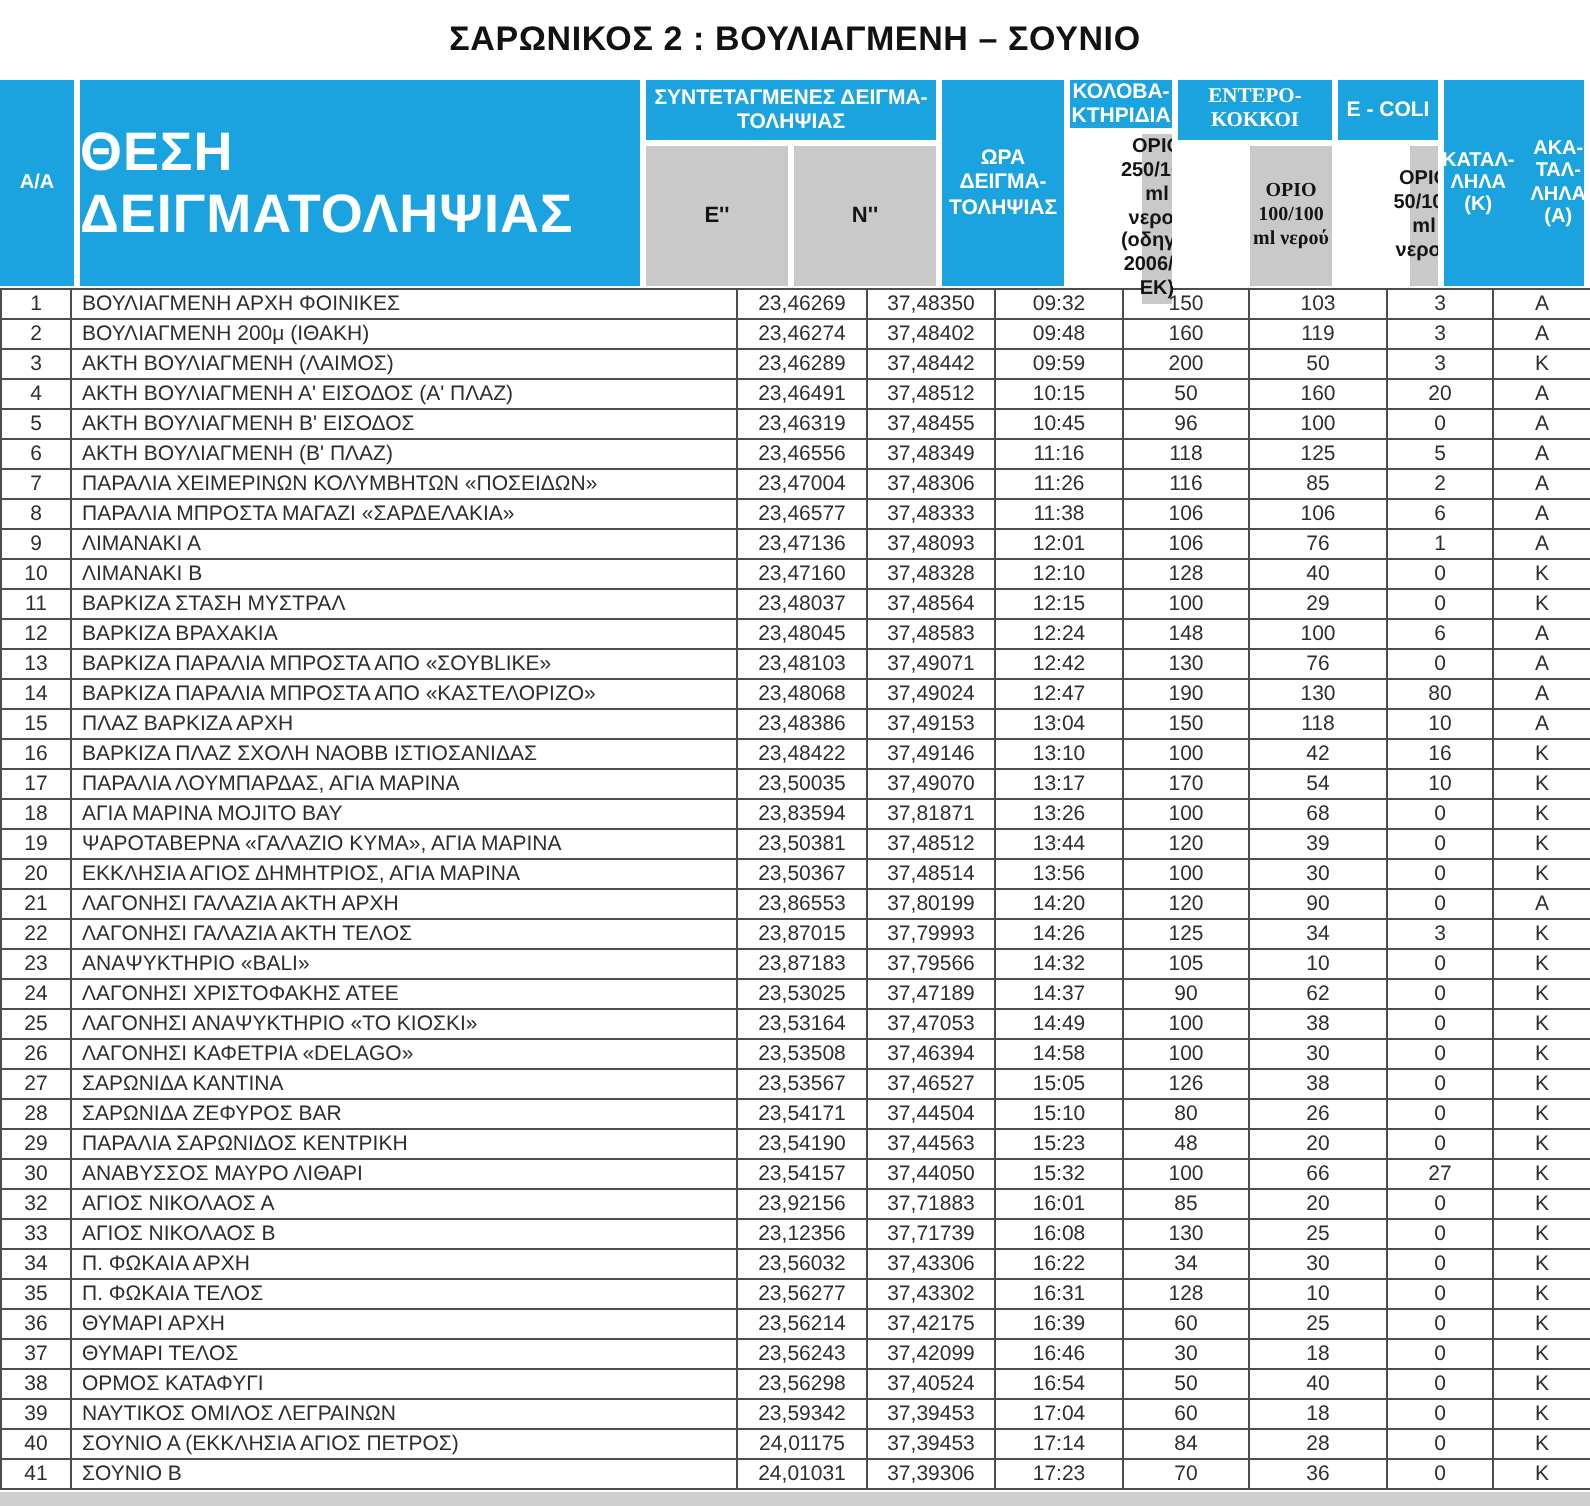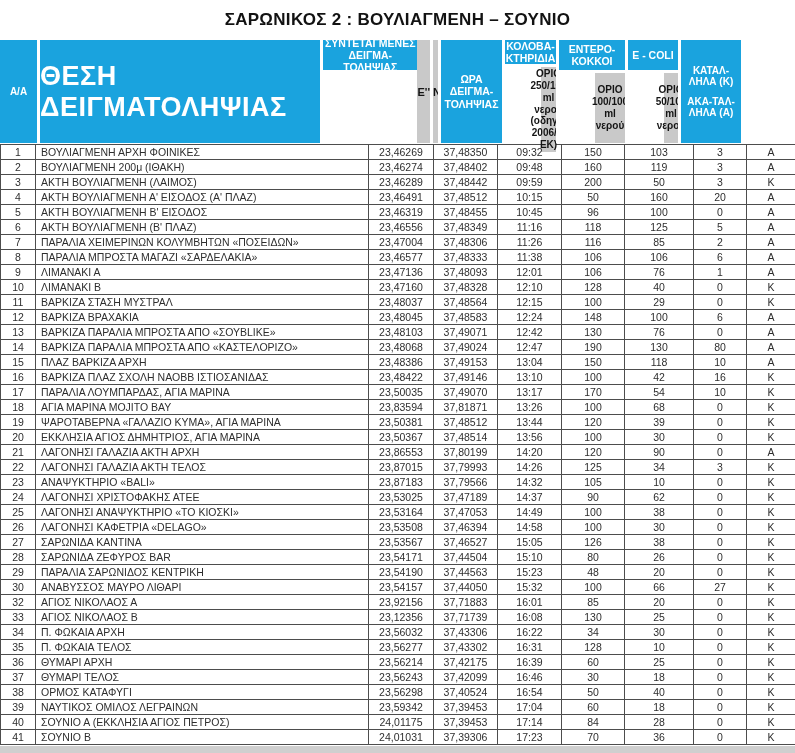--- a/index.html
+++ b/index.html
@@ -12,27 +12,27 @@
 
   
   .thead { display:flex; height:103px; width:795px; background:#fff; }
   .hcol { box-sizing:border-box; }
   .hcol + .hcol { border-left:3px solid #fff; }
   .blue { background:var(--blue,#1aa3de); color:#fff; font-weight:bold; }
   .gray { background:var(--gray,#c9c9c9); color:#141414; font-weight:bold; }
 
   .hcol-aa { width:37px; display:flex; align-items:center; justify-content:center; font-size:10px; }
   .hcol-loc { width:283px; display:flex; align-items:center; justify-content:center; font-size:27px; letter-spacing:.5px; }
-  .hcol-coords { width:118px; display:flex; flex-direction:row; background:#fff; }
+  .hcol-coords { width:148px; display:flex; flex-direction:column; background:#fff; }
   .hcol-time { width:64px; display:flex; align-items:center; justify-content:center; text-align:center; font-size:10.5px; line-height:1.2; padding:0 2px; box-sizing:border-box; }
   .hcol-limit { display:flex; flex-direction:column; background:#fff; }
   .hcol-coliform { width:54px; }
-  .hcol-entero { width:69px; }
+  .hcol-entero { width:80px;font-family:Liberation Serif, serif; }
   .hcol-ecoli { width:53px;border-radius:16px; }
-  .hcol-suit { width:63px; display:flex; flex-direction:column; align-items:center; justify-content:center; gap:8px; text-align:center; font-size:10px; line-height:1.12; padding:0 2px; box-sizing:border-box; }
+  .hcol-suit { width:73px; display:flex; flex-direction:row; align-items:center; justify-content:center; gap:8px; text-align:center; font-size:10px; line-height:1.12; padding:0 2px; box-sizing:border-box; }
 
   .band { height:33px; box-sizing:border-box; border-bottom:3px solid #fff; display:flex; align-items:center; justify-content:center; text-align:center; font-size:10.5px; line-height:1.15; padding:0 2px; }
   .subrow { flex:1; display:flex; }
   .subcell { flex:1; display:flex; align-items:center; justify-content:center; font-size:11px; }
   .subcell:first-child { border-right:3px solid #fff; }
   .limit-text { flex:1; display:flex; align-items:center; justify-content:center; text-align:center; font-size:10px; line-height:1.18; padding:1px 1px; box-sizing:border-box;margin-left:36px; }
 
   
   table.data { border-collapse:collapse; table-layout:fixed; width:795px; margin-top:1px; }
   table.data td { border:1px solid #4d4d4d; height:14px; font-size:10.5px; color:#2e2e2e; text-align:center; padding:0 2px; line-height:1; white-space:nowrap; overflow:hidden; }

